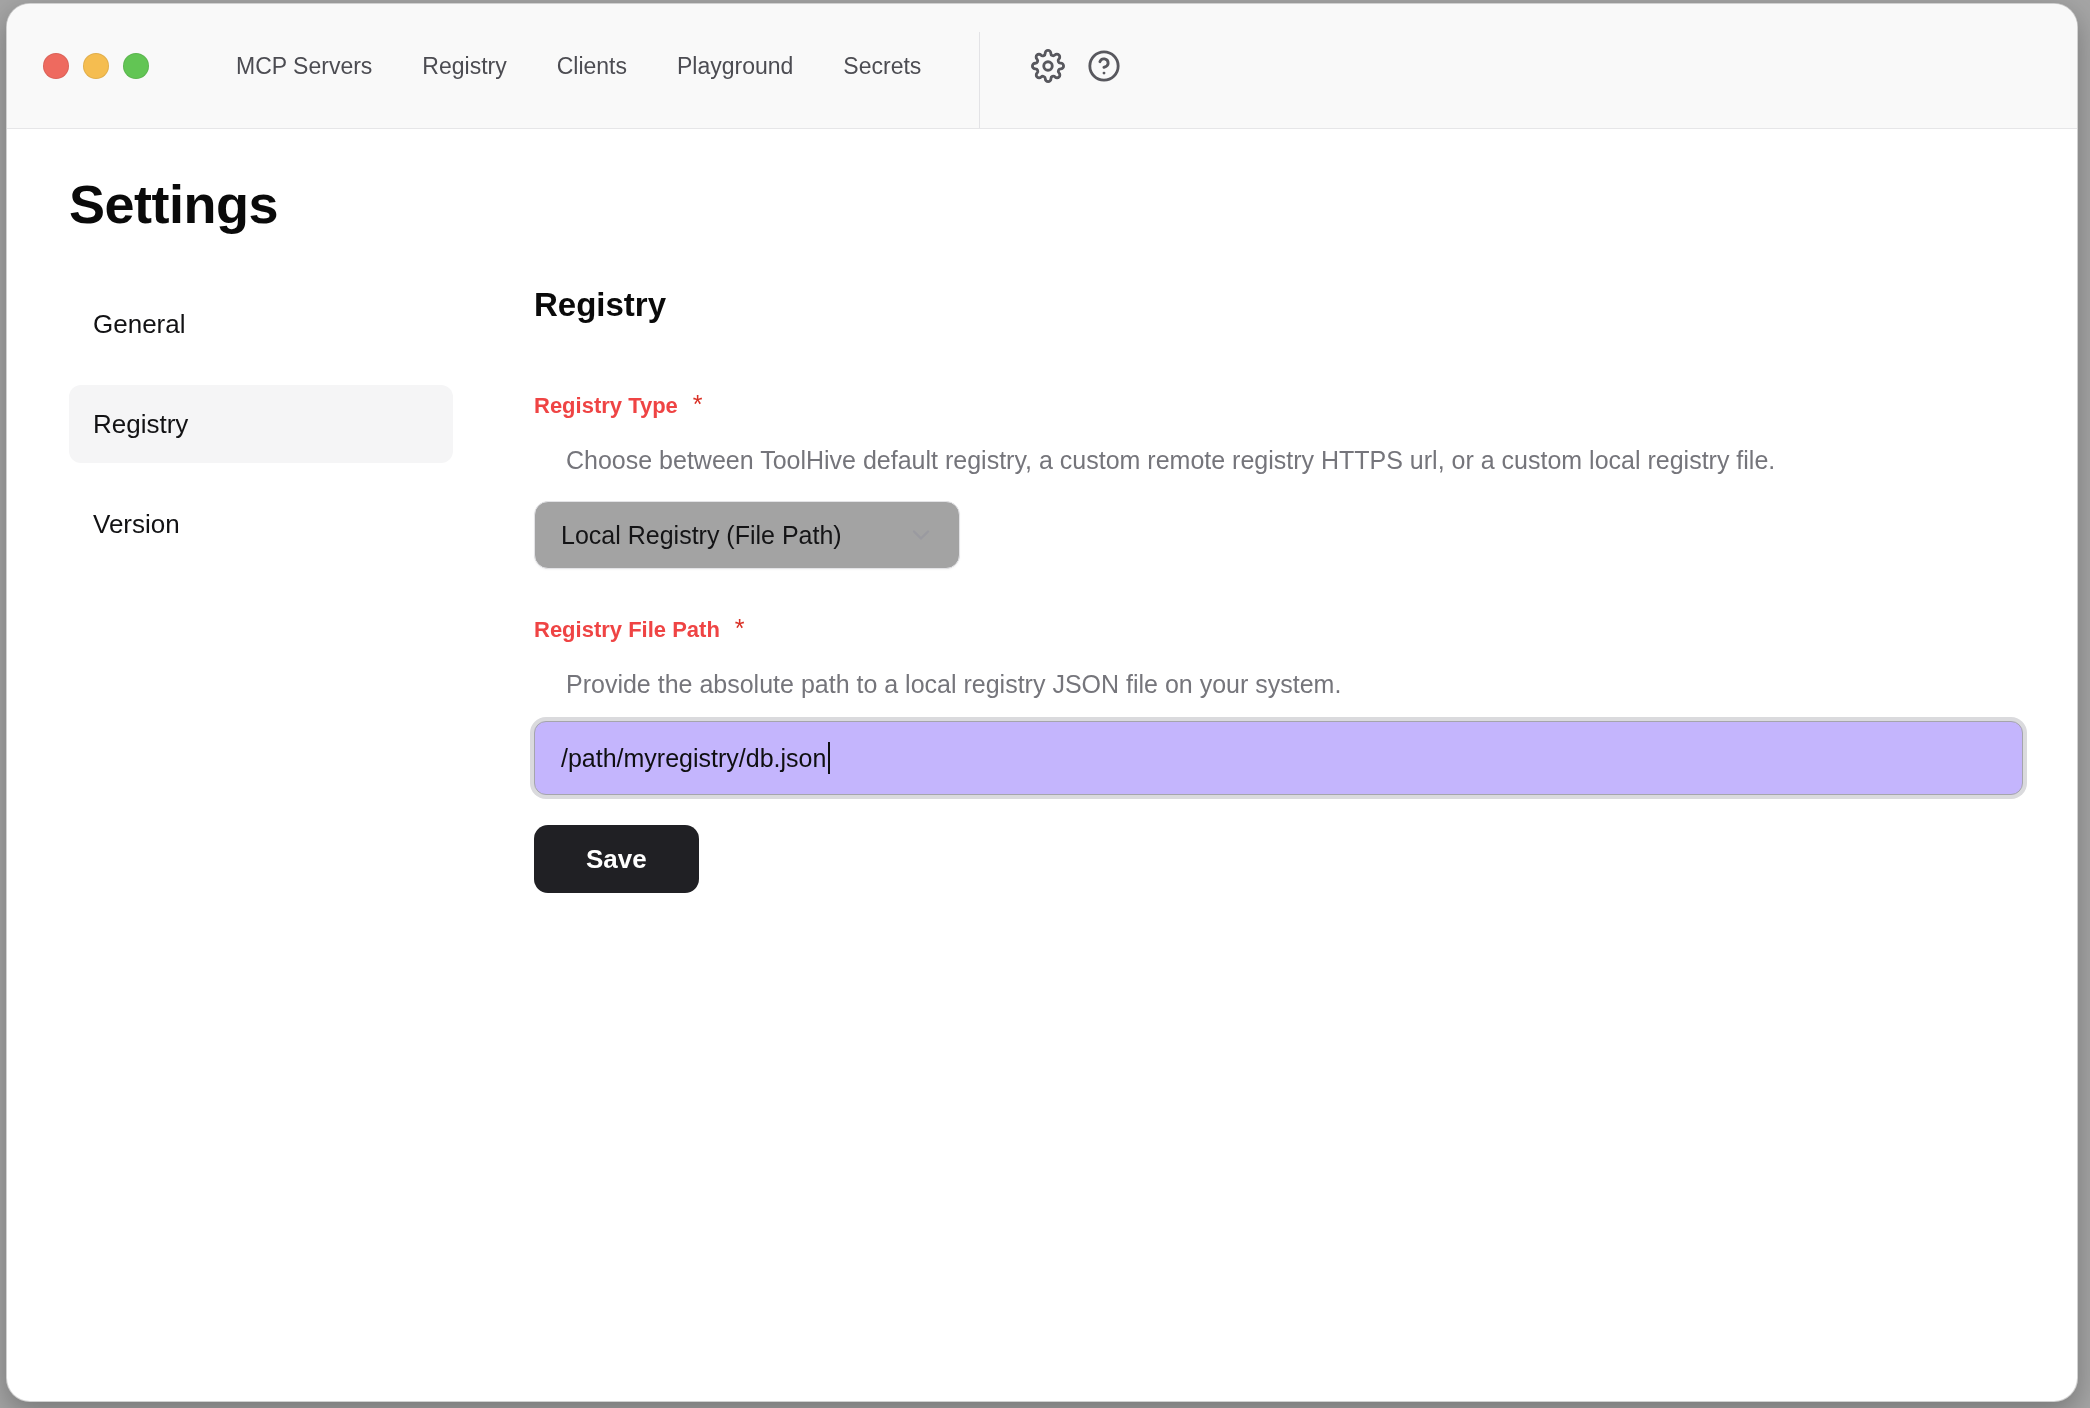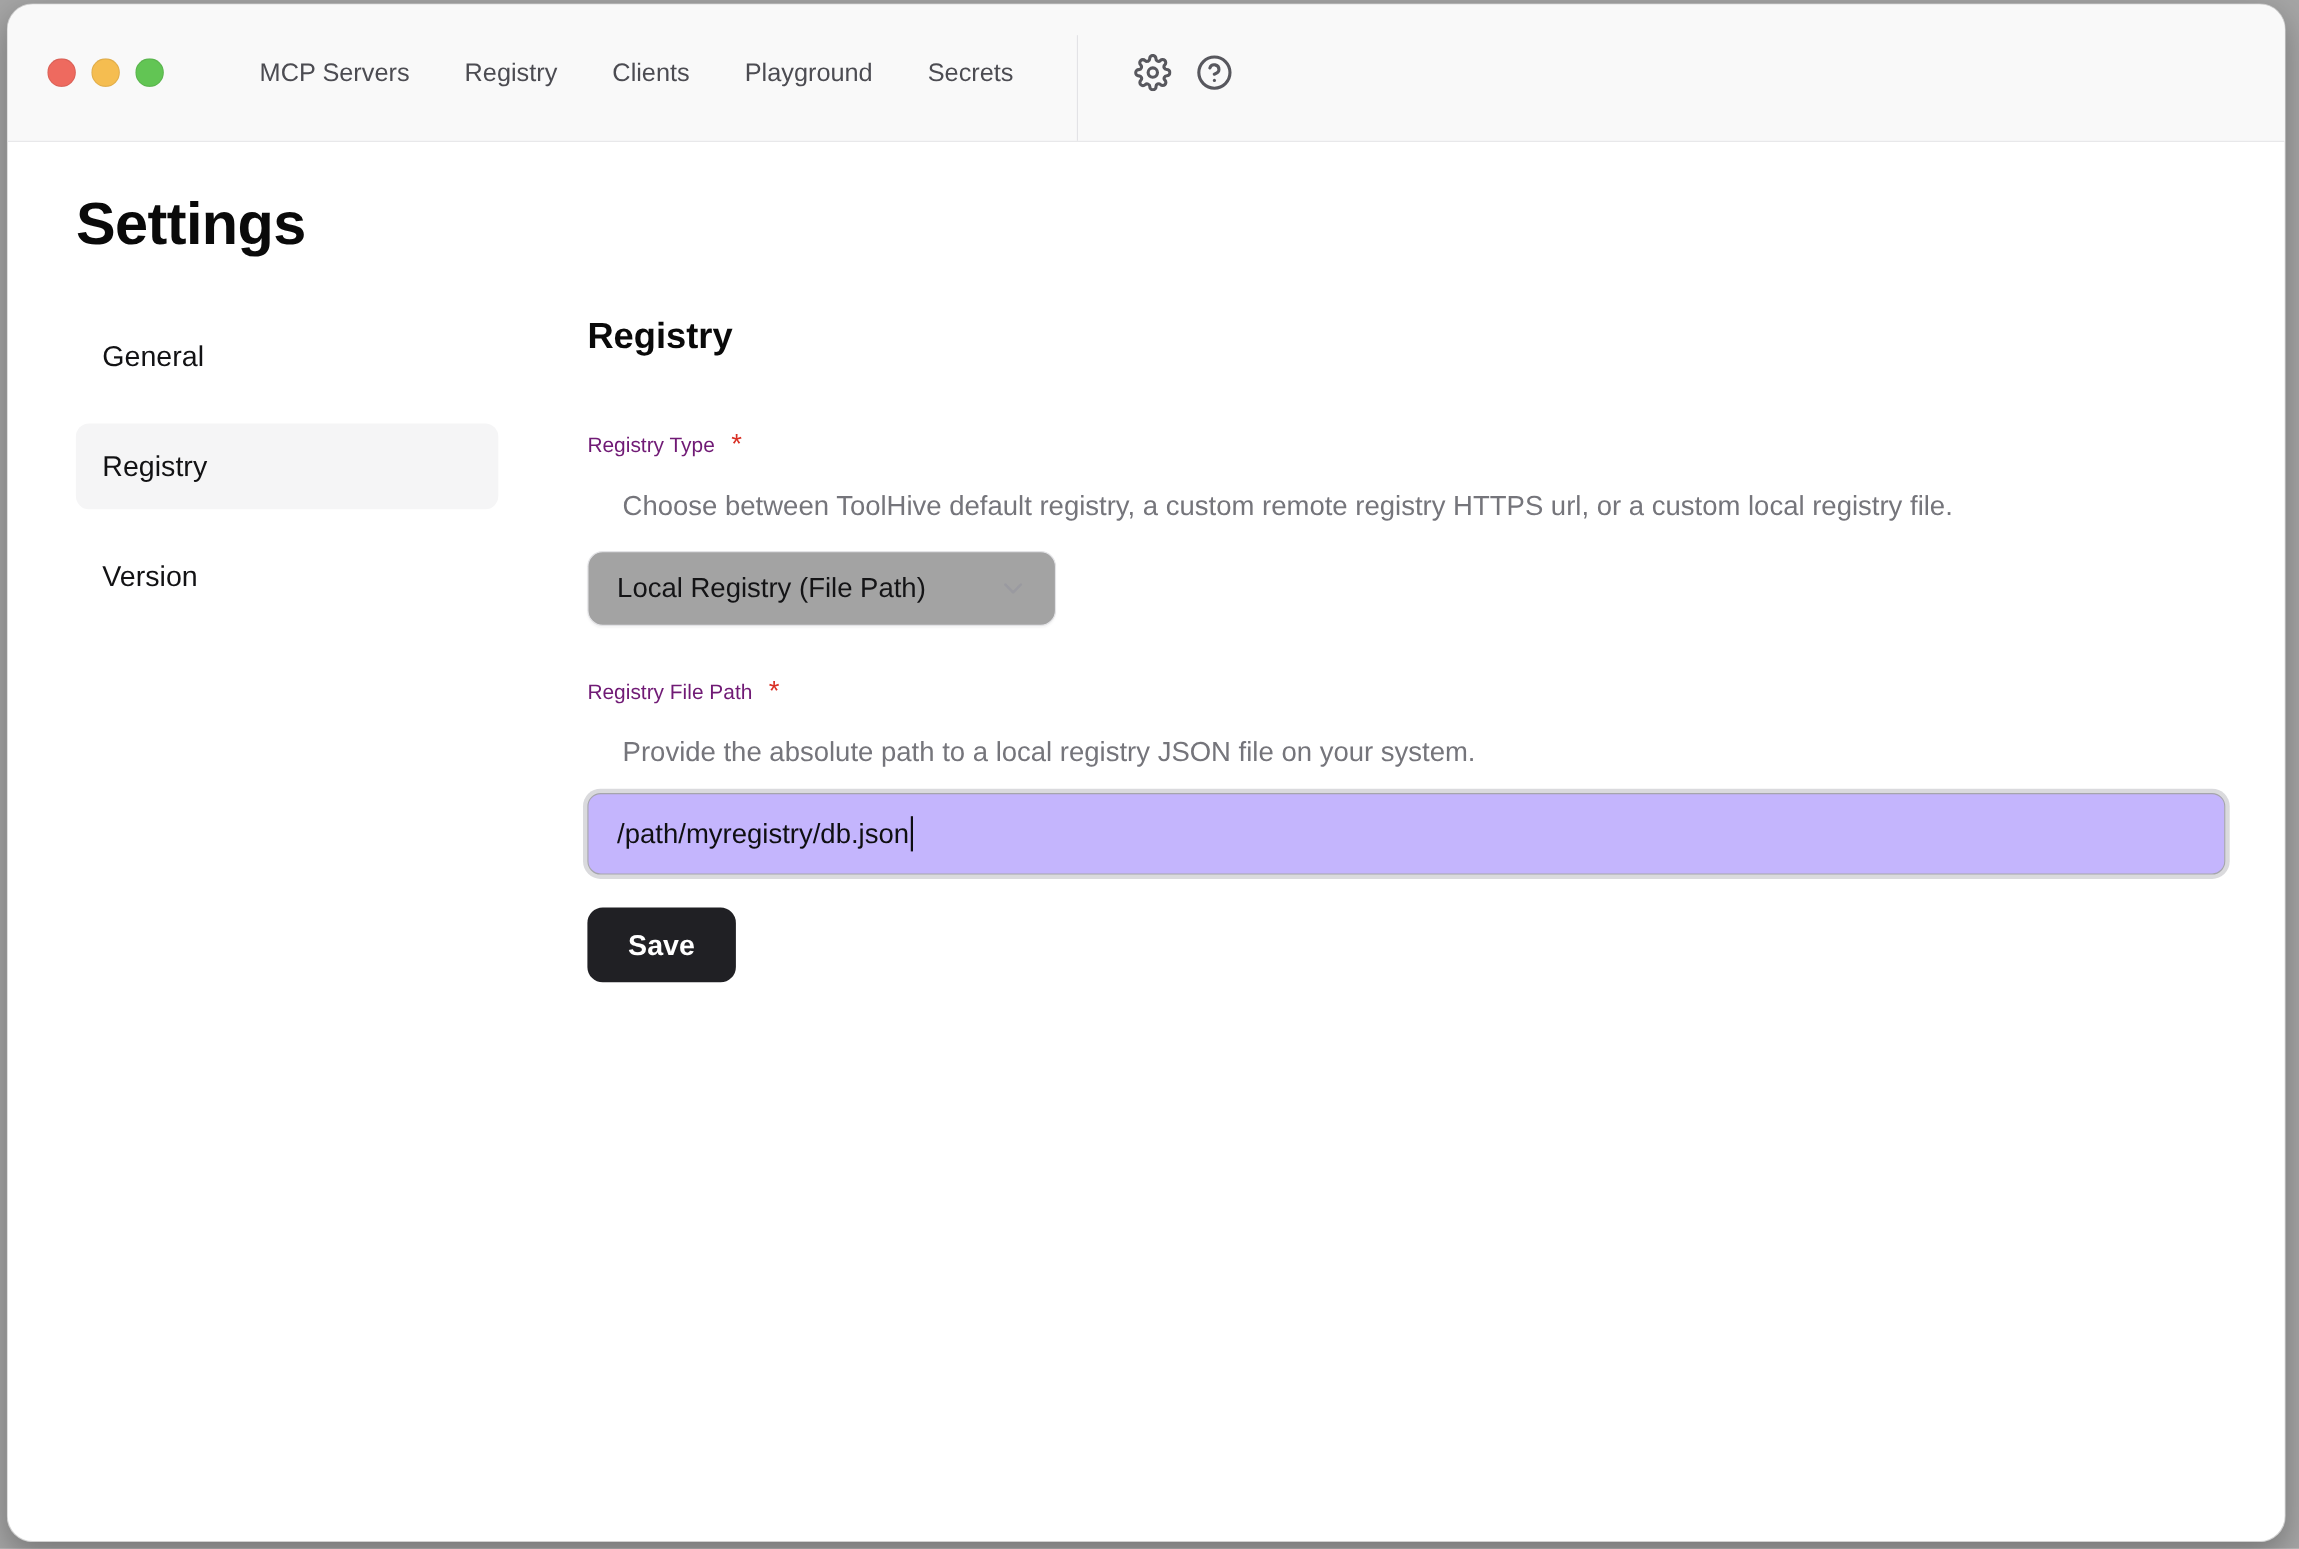--- a/index.html
+++ b/index.html
@@ -78,21 +78,21 @@
   
   .content { margin-left: 81px; width: 1489px; display: flex; flex-direction: column; }
   .section-heading {
     font-size: 33px;
     font-weight: bold;
     line-height: 40px;
     color: #0a0a0a;
   }
   .field-label-row { display: flex; align-items: flex-start; margin-top: 66px; }
   .field-label-row.second { margin-top: 46px; }
-  .field-label { font-size: 19px; font-weight: 400; line-height: 30px; color: #701a75; }
+  .field-label { font-size: 22px; font-weight: 700; line-height: 30px; color: #ef4444; }
   .required-mark { font-size: 25px; color: #d93025; margin-left: 15px; line-height: 26px; }
   .field-desc { margin-top: 24px; font-size: 25px; line-height: 30px; color: #75757b; margin-left: 32px; }
   
   .select-box {
     margin-top: 26px;
     width: 426px; height: 68px;
     border: 1px solid #e3e3e6;
     border-radius: 14px;
     background: #a3a3a3;
     box-shadow: 0 1px 2px rgba(0,0,0,0.04);
@@ -119,21 +119,21 @@
     background: #0f0f11;
     margin-left: 2px;
     animation: blink 1.1s steps(1) infinite;
   }
   @keyframes blink { 50% { opacity: 0; } }
   
   .save-btn {
     margin-top: 30px;
     align-self: flex-start;
     height: 68px;
-    padding: 0 37px;
+    padding: 0 52px;
     background: #202024;
     color: #ffffff;
     border: none;
     border-radius: 14px;
     font-family: inherit;
     font-size: 26px;
     font-weight: bold;
   }
 </style>
 </head>

